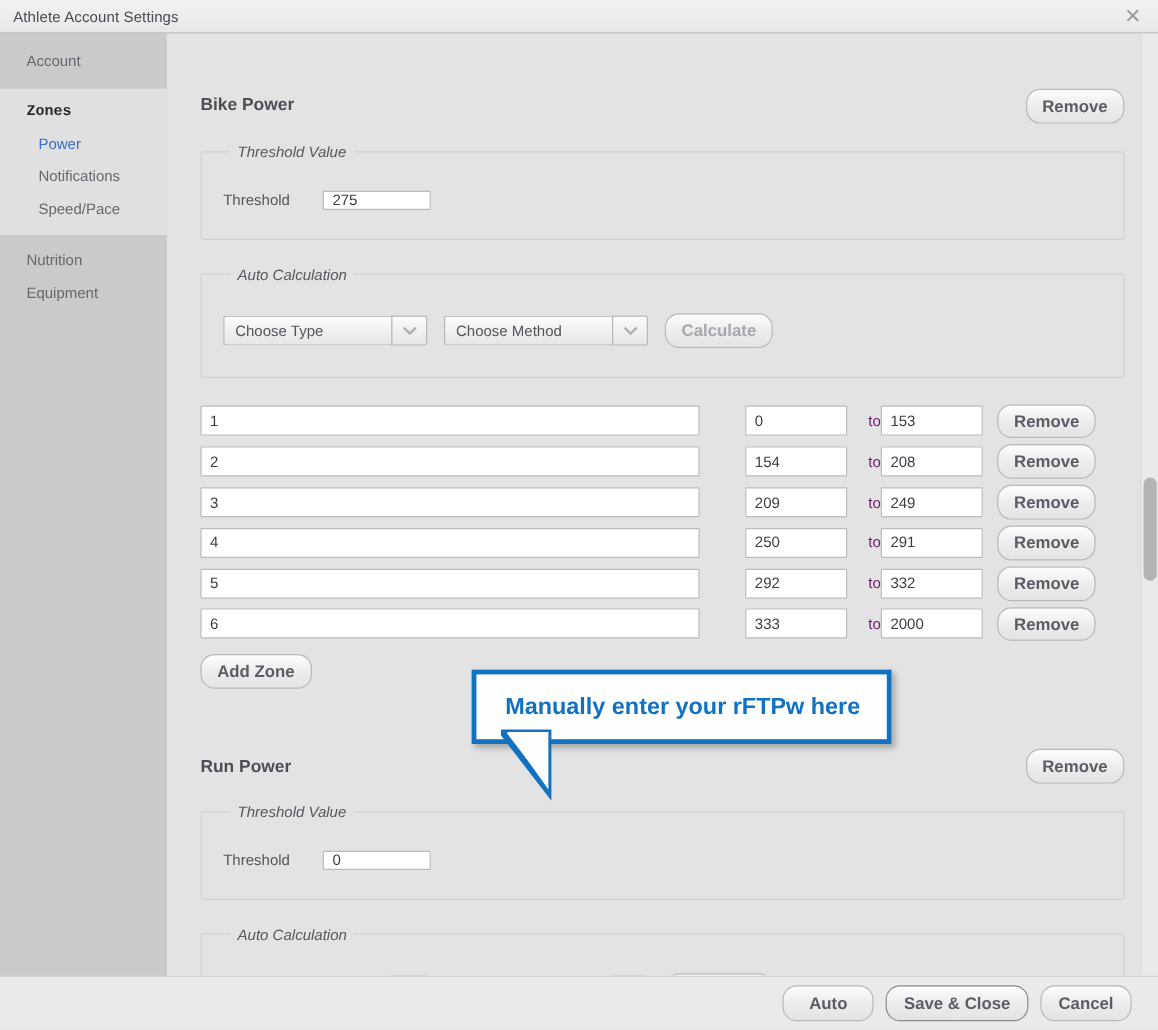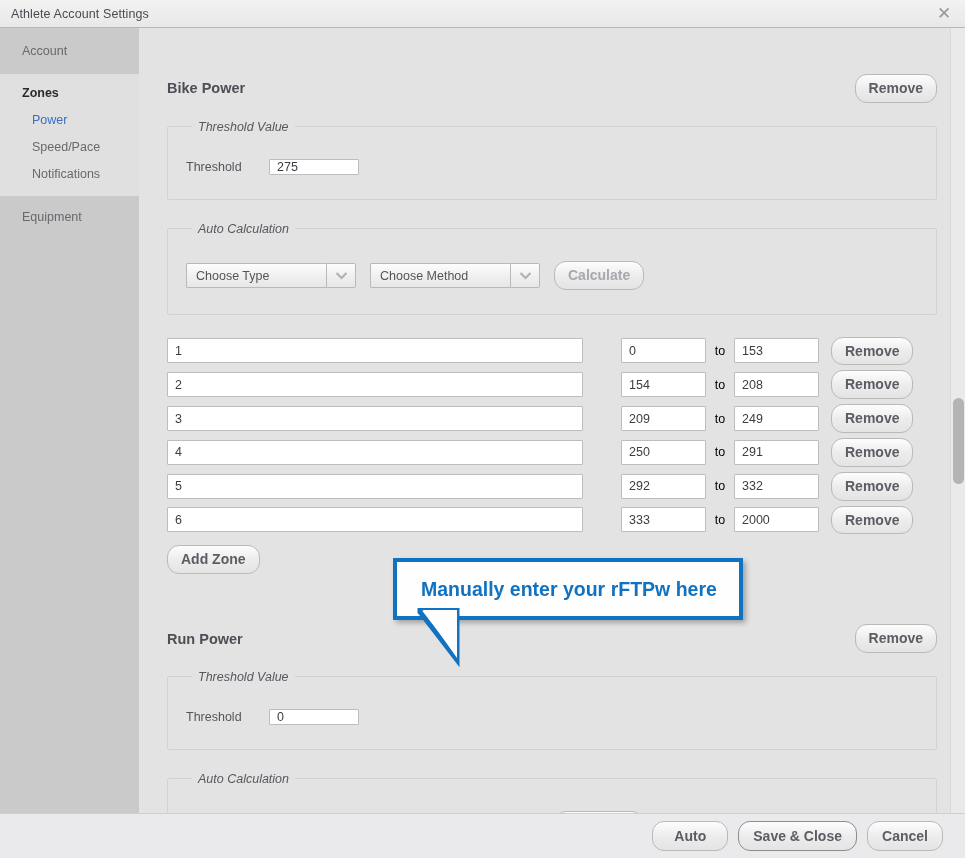--- a/index.html
+++ b/index.html
@@ -48,21 +48,21 @@
   }
   .nav-top { background: #cacaca; padding: 10px 0 9px 0; }
   .nav-zones-block { background: #e0e0e0; padding: 6px 0 9px 0; }
   .nav-bottom { background: #cacaca; padding: 8px 0 10px 0; flex: 1 1 auto; }
 
   .nav-item {
     font-size: 12.5px; color: #68686e;
     padding: 5px 0 5px 22px; cursor: pointer;
     line-height: 1.35;
   }
-  .nav-item.header { color: #2b2b2b; font-weight: bold; padding-left: 22px; }
+  .nav-item.header { color: #2b2b2b; font-weight: bold; padding-left: 22px; font-family: Liberation Mono, monospace; }
   .nav-item.sub { padding-left: 32px; }
   .nav-item.active { color: #3b6fc4; }
 
   
   .content {
     flex: 1 1 auto; background: #e3e3e3;
     padding: 0 0 0 0; position: relative;
     overflow: hidden;
   }
   .content-inner { padding: 46px 28px 0 28px; }
@@ -125,21 +125,21 @@
     display: flex; align-items: center; justify-content: center;
   }
   .sel-arrow svg { display: block; }
 
   
   .zones { margin-top: 4px; }
   .zone-row { display: flex; align-items: center; margin-bottom: 5px; }
   .zone-name { width: 416px; height: 25px; }
   .zone-spacer { width: 38px; }
   .zone-lo, .zone-hi { width: 85px; height: 25px; }
-  .zone-to { font-size: 12.5px; color: #000000; width: 28px; text-align: center; }
+  .zone-to { font-size: 12.5px; color: #701a75; width: 28px; text-align: right; }
   .zone-remove { margin-left: 12px; min-width: 78px; text-align: center; }
   .add-zone { margin-top: 6px; }
 
   .gap { height: 50px; }
 
   
   .callout {
     position: absolute; left: 254px; top: 530px;
     width: 350px; z-index: 40;
     pointer-events: none;
@@ -191,24 +191,25 @@
 
   <div class="body-area">
 
     <div class="sidebar">
       <div class="nav-top">
         <div class="nav-item">Account</div>
       </div>
       <div class="nav-zones-block">
         <div class="nav-item header">Zones</div>
         <div class="nav-item sub active">Power</div>
+        <div class="nav-item sub">Notifications</div>
         <div class="nav-item sub">Speed/Pace</div>
-        <div class="nav-item sub">Notifications</div>
       </div>
       <div class="nav-bottom">
+        <div class="nav-item">Nutrition</div>
         <div class="nav-item">Equipment</div>
       </div>
     </div>
 
     <div class="content">
       <div class="content-inner">
 
         <div class="section-head">
           <div class="section-title">Bike Power</div>
           <button class="btn btn-remove-sec">Remove</button>

